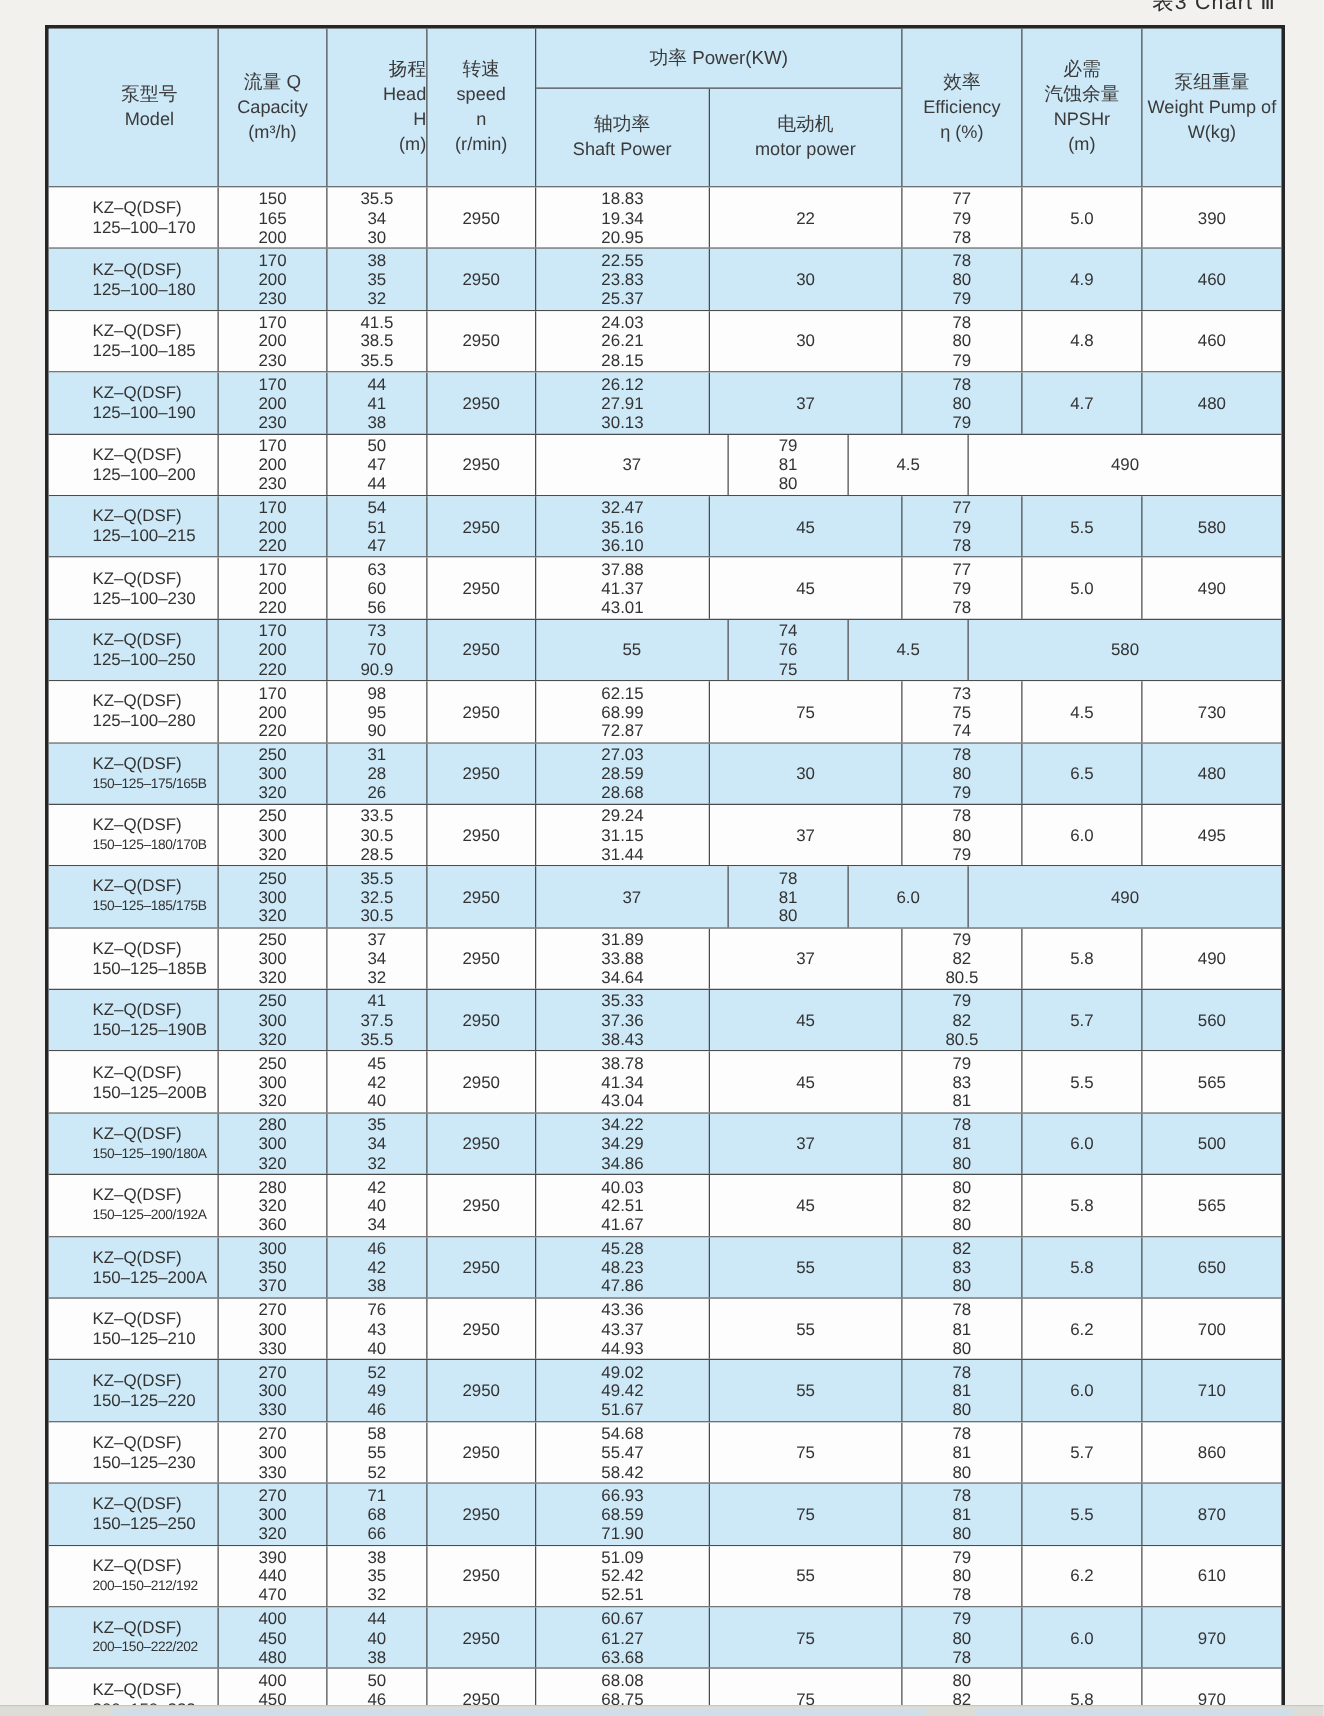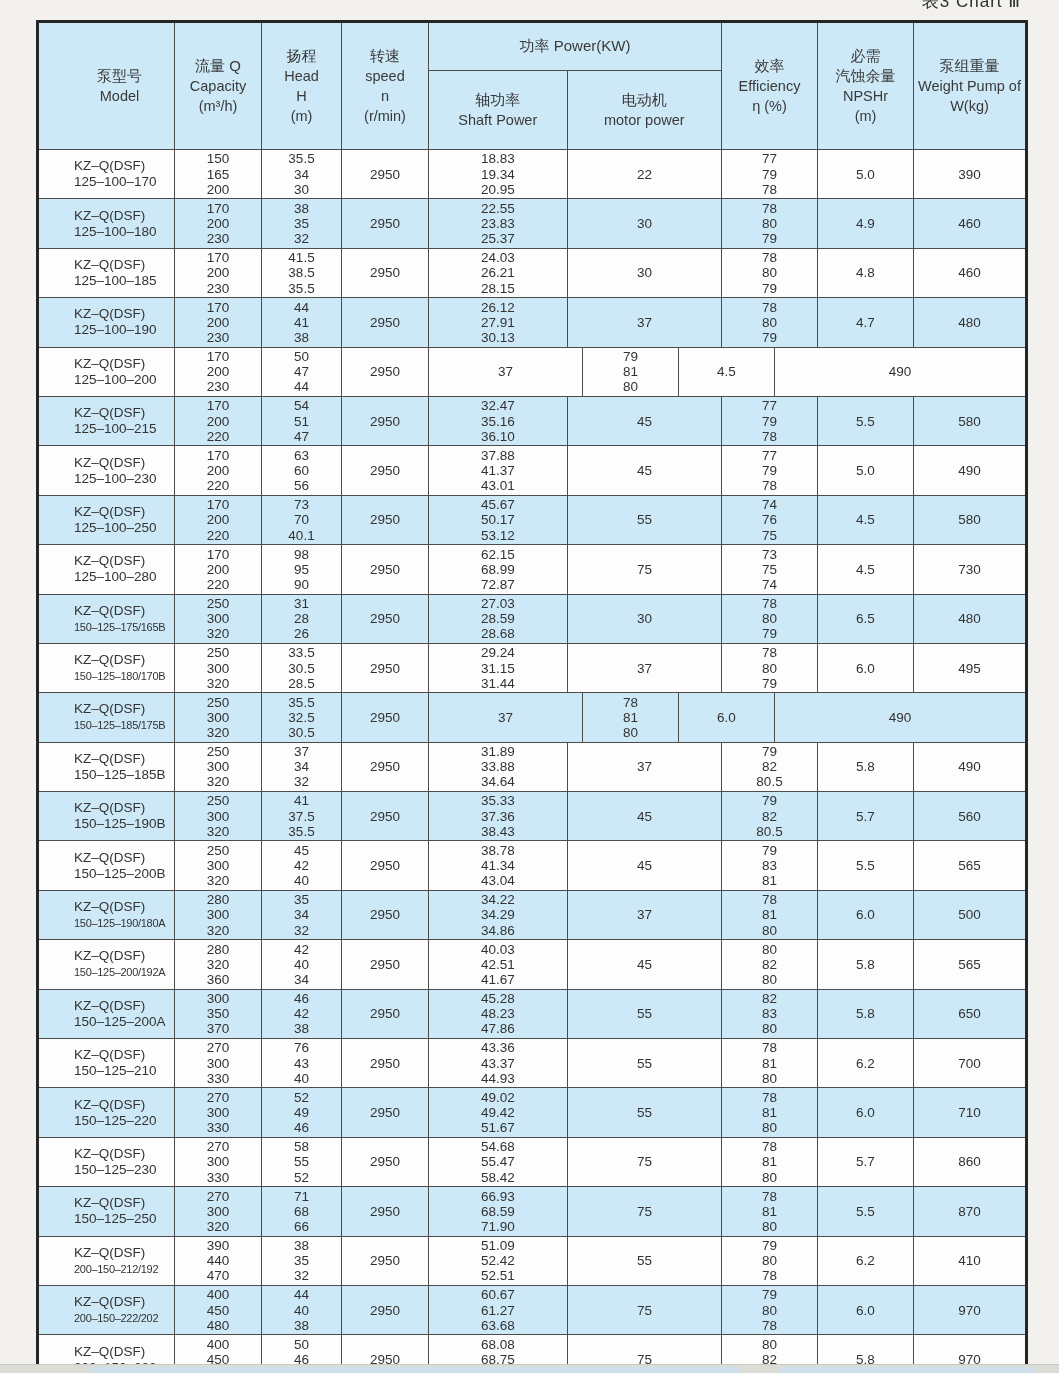--- a/index.html
+++ b/index.html
@@ -33,21 +33,21 @@
   .hgroup-top{
     height:48px;display:flex;align-items:center;justify-content:center;
     border-bottom:1.5px solid #4c4c4c;font-size:15px;color:#3a3a3a;box-sizing:border-box;
   }
   .hgroup-bottom{flex:1;display:flex;}
   .hgroup-bottom .hcell:last-child{border-right:none;}
   .hcell.last{border-right:none;}
   
   .c1{width:110px;margin-left:26px;}
   .c2{width:87px;}
-  .c3{width:80px;}
+  .c3{width:80px;align-items:flex-end;}
   .c4{width:87px;}
   .c5{width:139px;}
   .c6{width:154px;}
   .c7{width:96px;}
   .c8{width:96px;}
   .c9{flex:1;}
   .wgroup{width:293px;}
   
   .trow{display:flex;height:48.4px;background:#fdfdfd;border-bottom:1.5px solid #4c4c4c;}
   .trow:last-child{border-bottom:none;}
@@ -396,29 +396,24 @@
           <div class="ln">125–100–250</div>
         </div>
         <div class="cell c2">
           <div class="ln">170</div>
           <div class="ln">200</div>
           <div class="ln">220</div>
         </div>
         <div class="cell c3">
           <div class="ln">73</div>
           <div class="ln">70</div>
-          <div class="ln">40.1</div>
-        </div>
-        <div class="cell c4">
-          <div class="ln">2950</div>
-        </div>
-        <div class="cell c5">
-          <div class="ln">45.67</div>
-          <div class="ln">50.17</div>
-          <div class="ln">53.12</div>
+          <div class="ln">90.9</div>
+        </div>
+        <div class="cell c4">
+          <div class="ln">2950</div>
         </div>
         <div class="cell c6">
           <div class="ln">55</div>
         </div>
         <div class="cell c7">
           <div class="ln">74</div>
           <div class="ln">76</div>
           <div class="ln">75</div>
         </div>
         <div class="cell c8">
@@ -983,21 +978,21 @@
         </div>
         <div class="cell c7">
           <div class="ln">79</div>
           <div class="ln">80</div>
           <div class="ln">78</div>
         </div>
         <div class="cell c8">
           <div class="ln">6.2</div>
         </div>
         <div class="cell c9 last">
-          <div class="ln">410</div>
+          <div class="ln">610</div>
         </div>
       </div>
       <div class="trow alt">
         <div class="cell c1 model">
           <div class="ln">KZ–Q(DSF)</div>
           <div class="ln sm">200–150–222/202</div>
         </div>
         <div class="cell c2">
           <div class="ln">400</div>
           <div class="ln">450</div>

